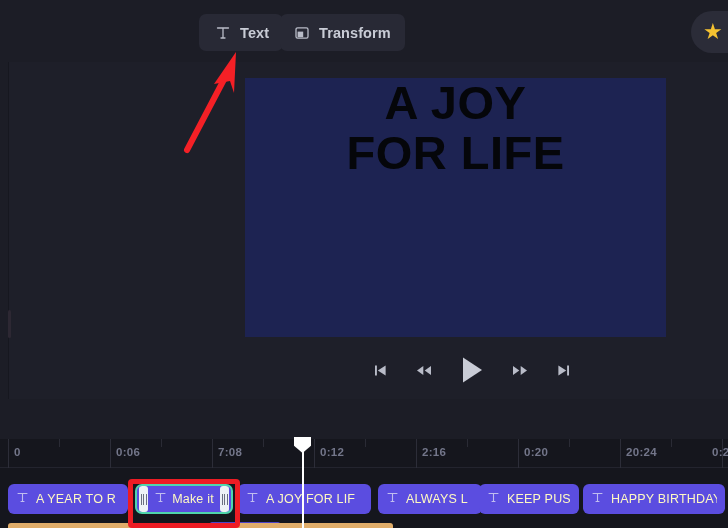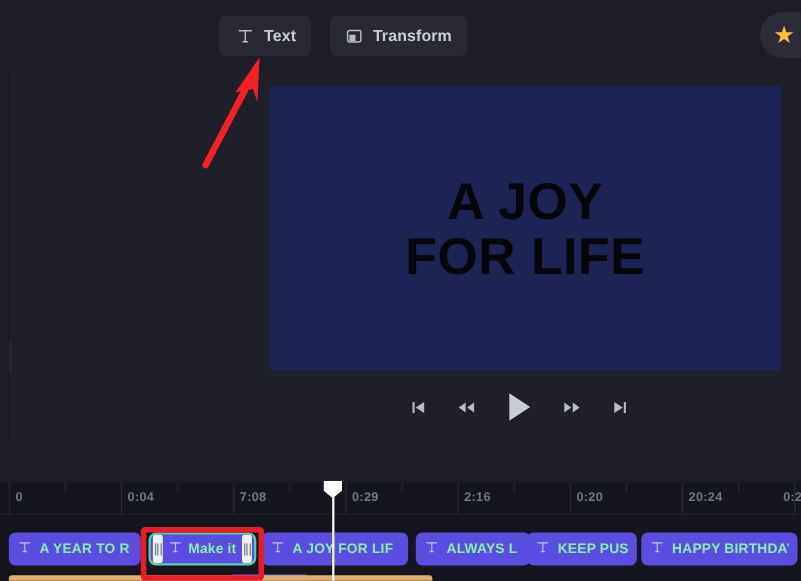--- a/index.html
+++ b/index.html
@@ -19,42 +19,42 @@
   .tool-btn {
     position:absolute; top:14px; height:37px;
     background:#282935; border-radius:7px;
     display:flex; align-items:center; gap:9px;
     padding:0 14px; cursor:pointer;
     font-size:14.5px; font-weight:600; color:#c9ccd6;
     letter-spacing:.1px;
   }
   .tool-btn .lbl { white-space:nowrap; }
   #btn-text { left:199px;padding-left:16px; }
-  #btn-transform { left:300px;justify-content:space-between; }
+  #btn-transform { left:280px;justify-content:space-between; }
   #btn-colors { left:409px; }
   .ic { display:inline-block; width:16px; height:16px; position:relative; flex:0 0 16px; }
   .ic svg { display:block; }
 
   
   #star-pill {
     position:absolute; left:691px; top:11px; width:70px; height:42px;
     background:#2b2c38; border-radius:21px;
     display:flex; align-items:center; padding-left:12px;
   }
   #star-glyph { font-size:22px; color:#f5c231; line-height:1; }
 
   
   #preview-wrap {
     position:absolute; left:8px; top:62px; width:720px; height:337px;
     background:#1e1f29;
   }
   #canvas {
-    position:absolute; left:237px; top:16px; width:465px; height:259px;
+    position:absolute; left:237px; top:16px; width:421px; height:259px;
     background:#1d2352;
-    display:flex; align-items:center; justify-content:center;
+    display:flex; align-items:flex-start; justify-content:center;
   }
   #canvas-text {
     color:#05060a; font-weight:700; font-size:47px; line-height:1.06;
     text-align:center; letter-spacing:.5px; white-space:pre-line;
     font-family:"Liberation Sans", sans-serif;
   }
   
   #left-divider {
     position:absolute; left:0px; top:0; width:1px; height:337px;
     background:#16171f;
@@ -100,21 +100,21 @@
 
   #tracks {
     position:absolute; left:0; top:29px; width:728px; height:60px;
     background:#15161d;
   }
   .clip {
     position:absolute; top:16px; height:30px;
     background:#5b4de0; border-radius:6px;
     display:flex; align-items:center; gap:7px;
     padding:0 8px; overflow:hidden; cursor:pointer;
-    color:#86efac; font-size:12.5px; font-weight:700; letter-spacing:.2px;
+    color:#fef9c3; font-size:12.5px; font-weight:400; letter-spacing:.2px;
     white-space:nowrap;
   }
   .clip .ctext { overflow:hidden; text-overflow:clip; }
   .clip-ticon { flex:0 0 13px; opacity:.75; }
 
   .clip.selected {
     border:2px solid #4fd5ad; border-radius:7px;
     padding:0 2px; gap:0; justify-content:center;
   }
   .grip {
@@ -260,23 +260,23 @@
     <div class="tick minor" style="left:365px"></div>
     <div class="tick" style="left:416px"></div>
     <div class="tick minor" style="left:467px"></div>
     <div class="tick" style="left:518px"></div>
     <div class="tick minor" style="left:569px"></div>
     <div class="tick" style="left:620px"></div>
     <div class="tick minor" style="left:671px"></div>
     <div class="tick" style="left:722px"></div>
 
     <span class="rlabel" style="left:14px">0</span>
-    <span class="rlabel" style="left:116px">0:04</span>
+    <span class="rlabel" style="left:116px">0:06</span>
     <span class="rlabel" style="left:218px">7:08</span>
-    <span class="rlabel" style="left:320px">0:29</span>
+    <span class="rlabel" style="left:320px">0:12</span>
     <span class="rlabel" style="left:422px">2:16</span>
     <span class="rlabel" style="left:524px">0:20</span>
     <span class="rlabel" style="left:626px">20:24</span>
     <span class="rlabel" style="left:712px">0:2</span>
   </div>
 
   <div id="tracks">
 
     <div class="clip" style="left:8px; width:120px;">
       <span class="clip-ticon">

